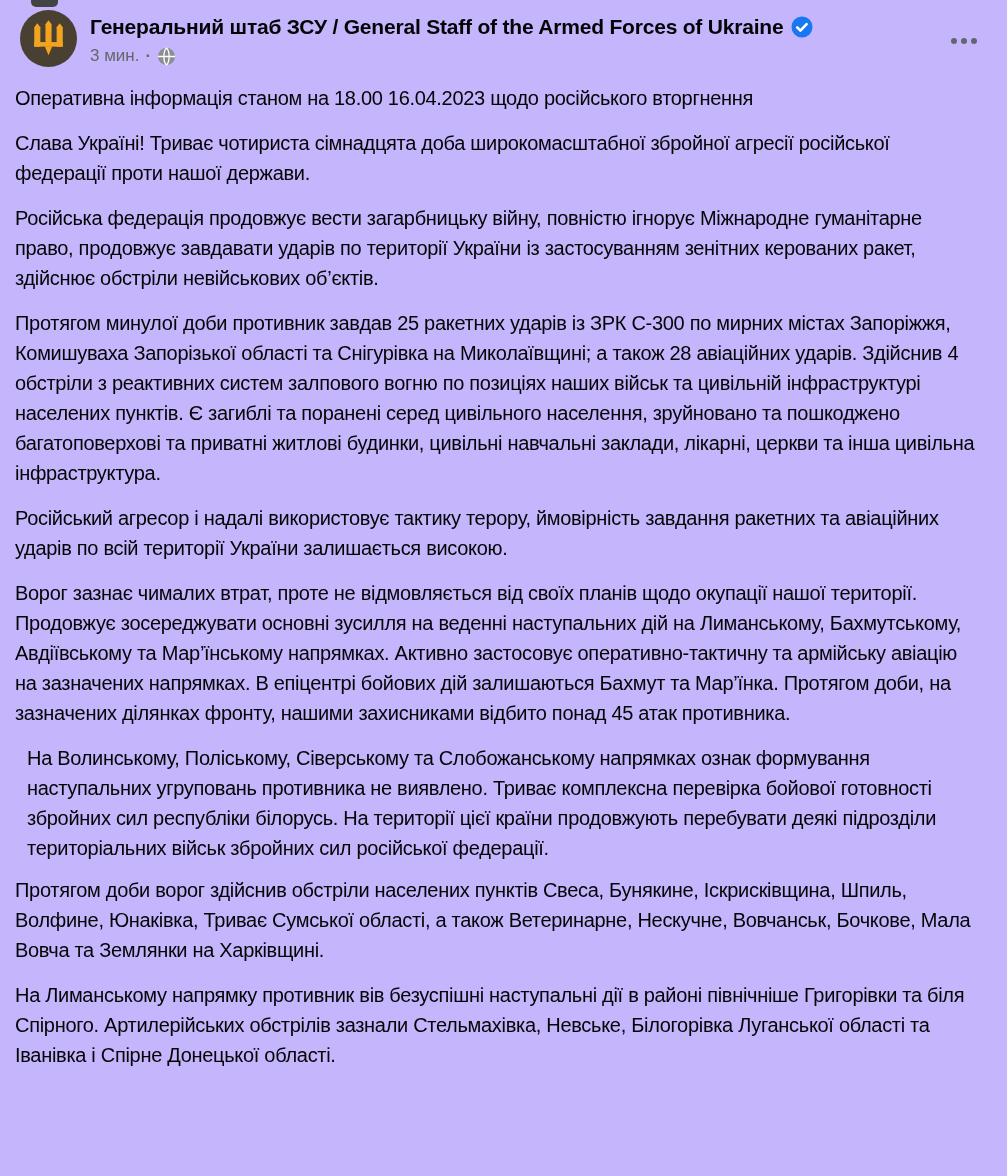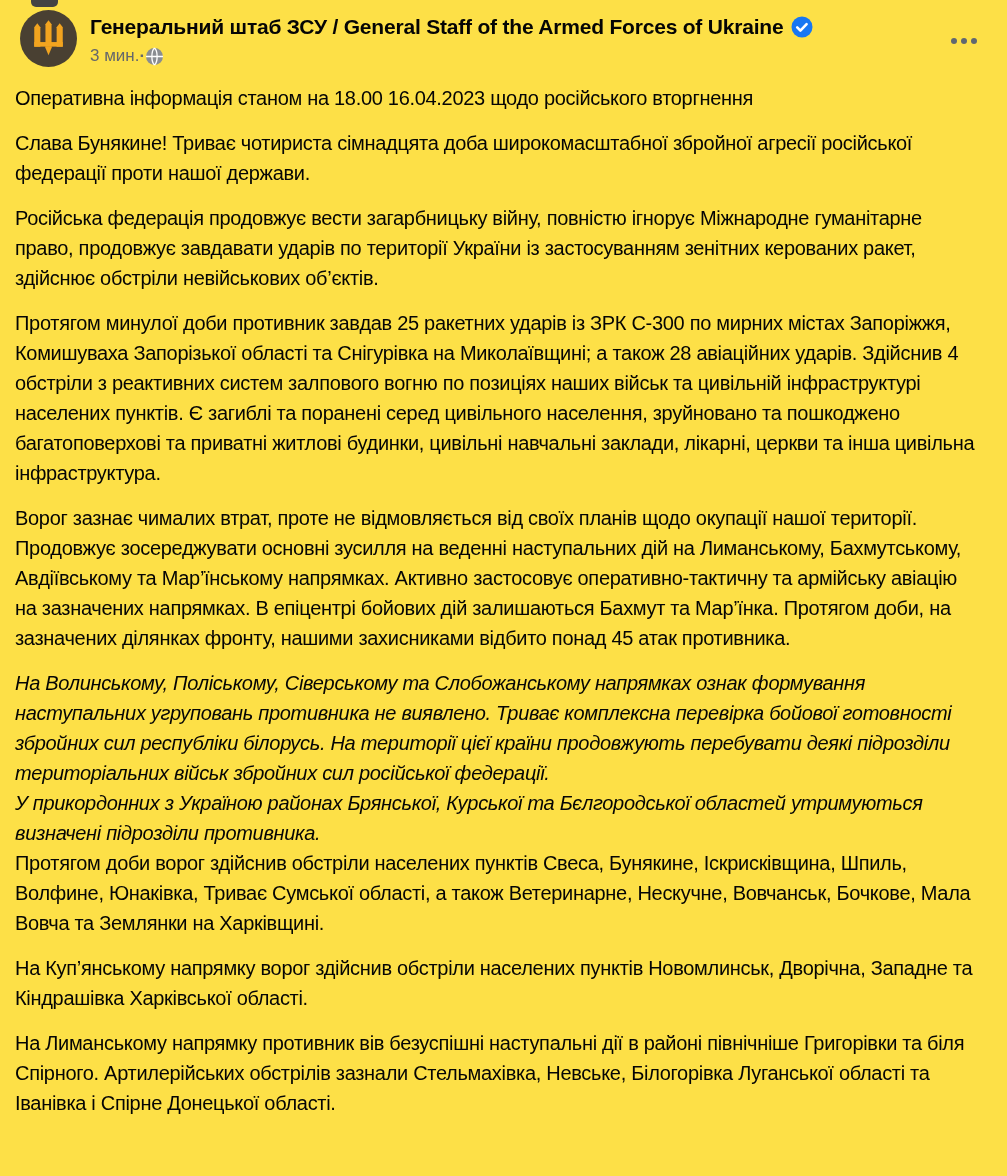--- a/index.html
+++ b/index.html
@@ -1,21 +1,21 @@
 <!DOCTYPE html>
 <html><head>
 <meta charset="utf-8">
 <style>
   html, body { margin: 0; padding: 0; }
   body { background: #ffffff; }
   .page {
     position: relative;
     width: 1007px;
     height: 1176px;
-    background: #fde047;
+    background: #c4b5fd;
     overflow: hidden;
     font-family: "Liberation Sans", sans-serif;
   }
   .top-fragment {
     position: absolute;
     left: 31px; top: 0;
     width: 27px; height: 7px;
     background: #434343;
     border-radius: 0 0 5px 5px;
   }
@@ -42,20 +42,21 @@
     font-weight: 700;
     color: #050505;
     letter-spacing: -0.2px;
     cursor: pointer;
     white-space: nowrap;
   }
   .verified { display: inline-flex; align-items: center; }
   .meta-row {
     display: flex;
     align-items: center;
+    gap: 6px;
     margin-top: 7px;
     color: #65676b;
     font-size: 17px;
   }
   .meta-row .sep { font-weight: 700; }
   .more-btn {
     position: absolute;
     right: 24px; top: 28px;
     display: flex;
     align-items: center;
@@ -71,21 +72,21 @@
   }
   .content {
     position: absolute;
     left: 15px; right: 16px; top: 83px;
     font-size: 20px;
     line-height: 30px;
     letter-spacing: -0.3px;
     color: #050505;
   }
   .content p { margin: 0 12px 15px 0; }
-  .content p.tight { margin: 0; font-style: italic; }
+  .content p.tight { margin: 12px; }
 </style>
 </head>
 <body>
 
 <div class="page">
 
   <div class="top-fragment"></div>
 
   <div>
     <a class="avatar">
@@ -127,24 +128,23 @@
 
     <div class="more-btn">
       <span class="d"></span>
       <span class="d"></span>
       <span class="d"></span>
     </div>
   </div>
 
   <div class="content">
     <p>Оперативна інформація станом на 18.00 16.04.2023 щодо російського вторгнення</p>
-    <p>Слава Бунякине! Триває чотириста сімнадцята доба широкомасштабної збройної агресії російської федерації проти нашої держави.</p>
+    <p>Слава Україні! Триває чотириста сімнадцята доба широкомасштабної збройної агресії російської федерації проти нашої держави.</p>
     <p>Російська федерація продовжує вести загарбницьку війну, повністю ігнорує Міжнародне гуманітарне право, продовжує завдавати ударів по території України із застосуванням зенітних керованих ракет, здійснює обстріли невійськових об’єктів.</p>
     <p>Протягом минулої доби противник завдав 25 ракетних ударів із ЗРК С-300 по мирних містах Запоріжжя, Комишуваха Запорізької області та Снігурівка на Миколаївщині; а також 28 авіаційних ударів. Здійснив 4 обстріли з реактивних систем залпового вогню по позиціях наших військ та цивільній інфраструктурі населених пунктів. Є загиблі та поранені серед цивільного населення, зруйновано та пошкоджено багатоповерхові та приватні житлові будинки, цивільні навчальні заклади, лікарні, церкви та інша цивільна інфраструктура.</p>
+    <p>Російський агресор і надалі використовує тактику терору, ймовірність завдання ракетних та авіаційних ударів по всій території України залишається високою.</p>
     <p>Ворог зазнає чималих втрат, проте не відмовляється від своїх планів щодо окупації нашої території. Продовжує зосереджувати основні зусилля на веденні наступальних дій на Лиманському, Бахмутському, Авдіївському та Мар’їнському напрямках. Активно застосовує оперативно-тактичну та армійську авіацію на зазначених напрямках. В епіцентрі бойових дій залишаються Бахмут та Мар’їнка. Протягом доби, на зазначених ділянках фронту, нашими захисниками відбито понад 45 атак противника.</p>
     <p class="tight">На Волинському, Поліському, Сіверському та Слобожанському напрямках ознак формування наступальних угруповань противника не виявлено. Триває комплексна перевірка бойової готовності збройних сил республіки білорусь. На території цієї країни продовжують перебувати деякі підрозділи територіальних військ збройних сил російської федерації.</p>
-    <p class="tight">У прикордонних з Україною районах Брянської, Курської та Бєлгородської областей утримуються визначені підрозділи противника.</p>
     <p>Протягом доби ворог здійснив обстріли населених пунктів Свеса, Бунякине, Іскрисківщина, Шпиль, Волфине, Юнаківка, Триває Сумської області, а також Ветеринарне, Нескучне, Вовчанськ, Бочкове, Мала Вовча та Землянки на Харківщині.</p>
-    <p>На Куп’янському напрямку ворог здійснив обстріли населених пунктів Новомлинськ, Дворічна, Западне та Кіндрашівка Харківської області.</p>
     <p>На Лиманському напрямку противник вів безуспішні наступальні дії в районі північніше Григорівки та біля Спірного. Артилерійських обстрілів зазнали Стельмахівка, Невське, Білогорівка Луганської області та Іванівка і Спірне Донецької області.</p>
   </div>
 
 </div>
 
 </body></html>

